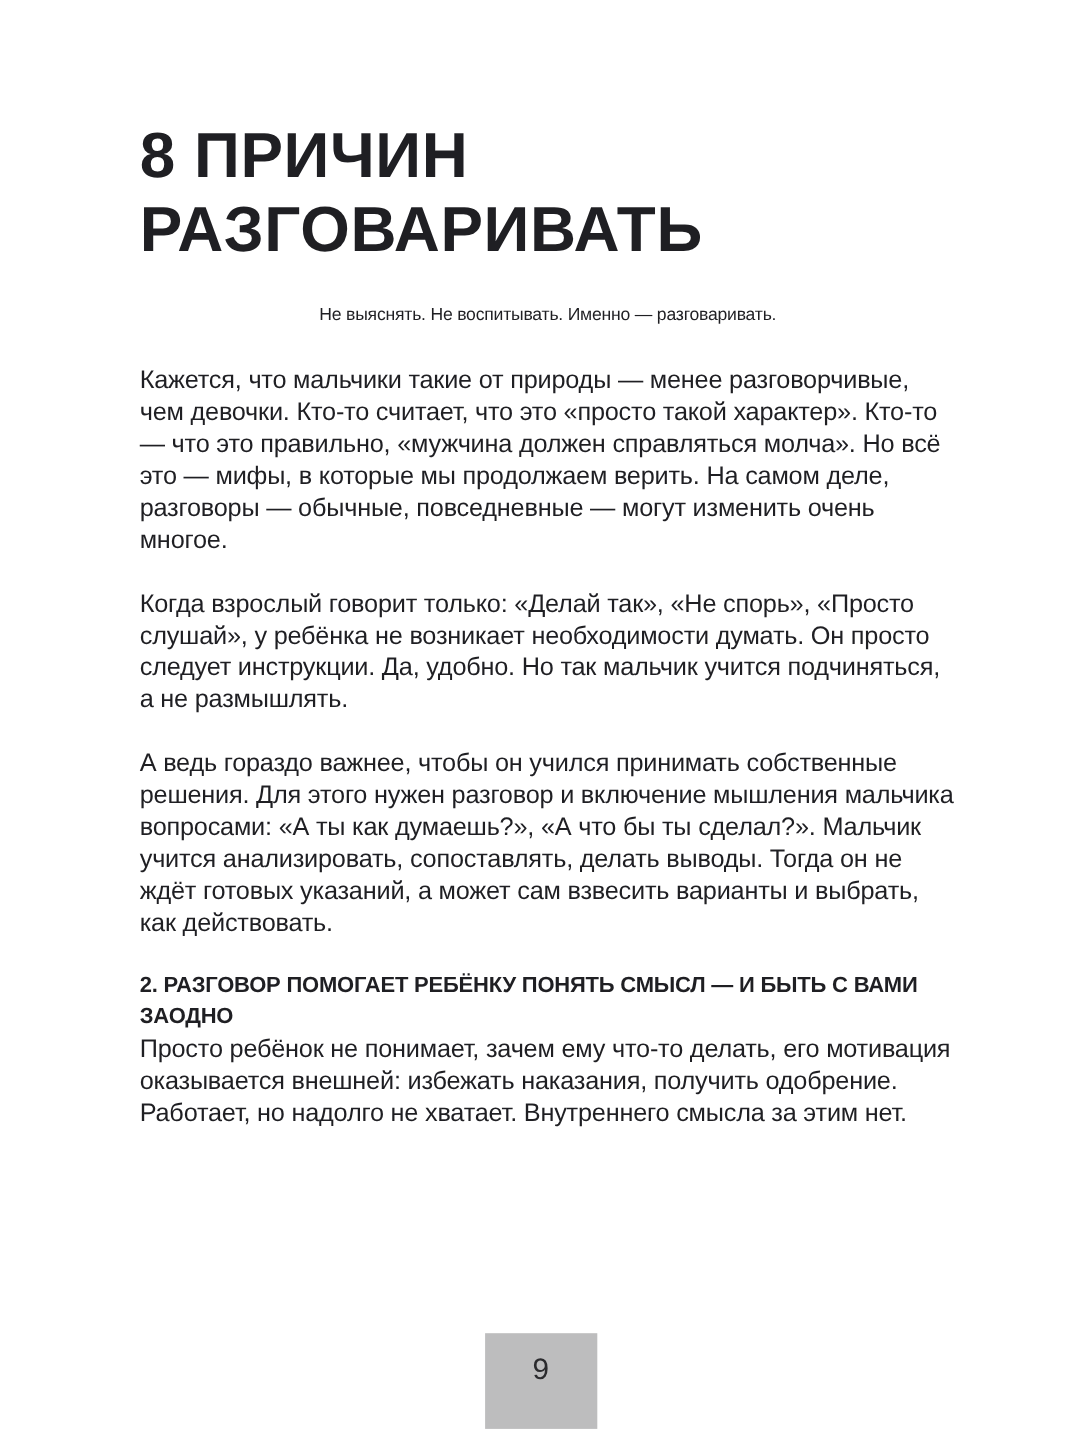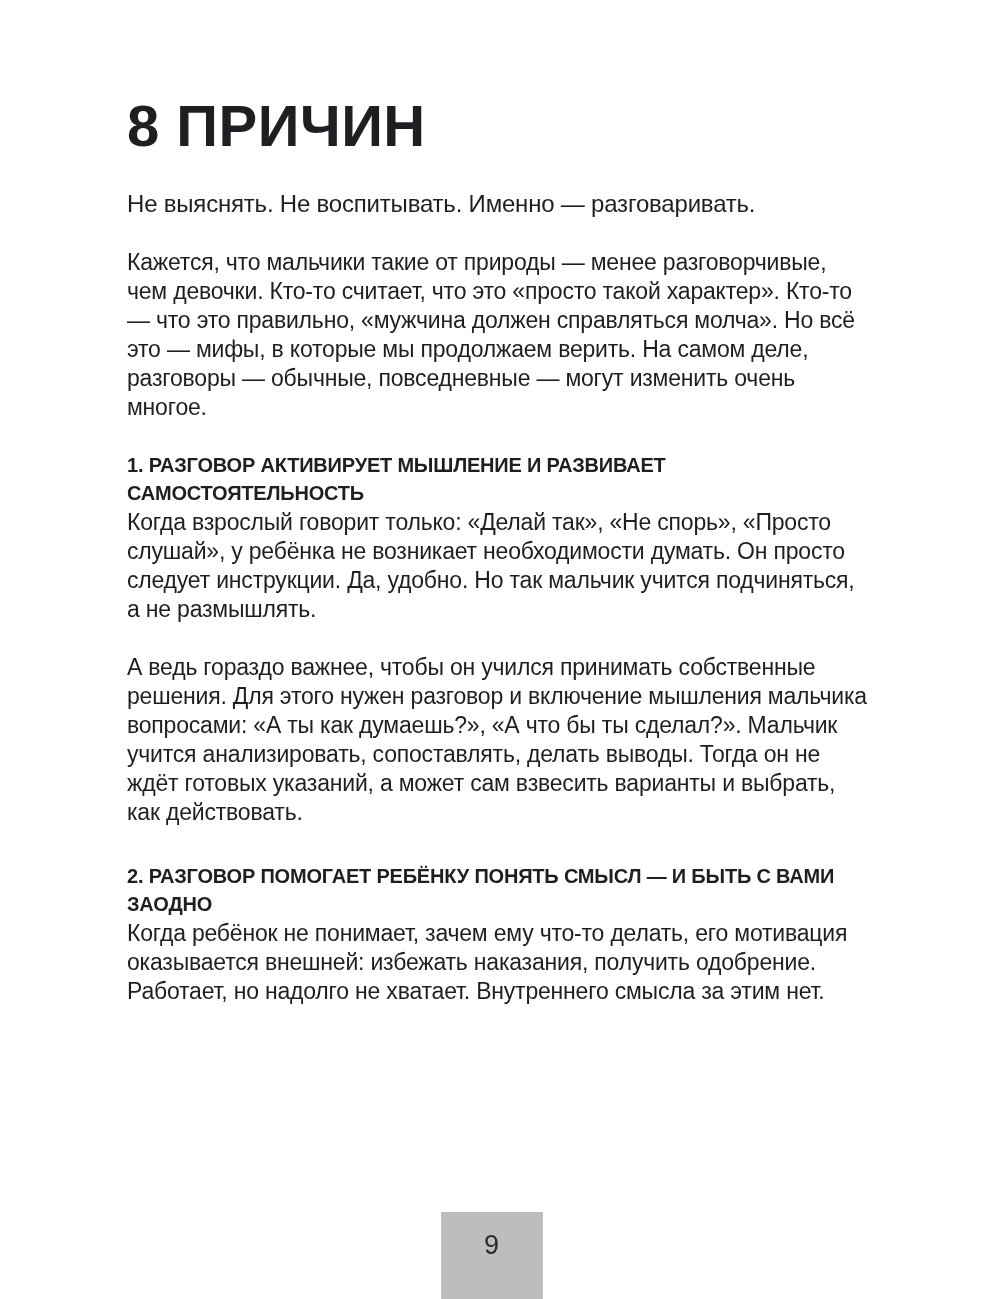--- a/index.html
+++ b/index.html
@@ -8,38 +8,39 @@
     height: 1299px;
     background: #ffffff;
     position: relative;
     font-family: "Liberation Sans", sans-serif;
     color: #1f1f23;
     overflow: hidden;
   }
   .page {
     position: absolute;
     left: 127px;
-    top: 92px;
+    top: 108px;
     width: 742px;
   }
   .page-title {
     font-size: 58px;
     line-height: 67px;
     font-weight: 700;
     letter-spacing: 0.5px;
     text-transform: uppercase;
     margin: 0 0 30px 0;
     color: #1f1f23;
   }
   .page-title .title-line { display: block; }
   .lead {
-    font-size: 24px;
+    font-size: 16px;
     line-height: 29px;
     margin: 0 0 30px 0;
     letter-spacing: -0.2px;
+    text-align: center;
   }
   .body-par {
     font-size: 23px;
     line-height: 29px;
     margin: 0 0 29px 0;
     letter-spacing: -0.2px;
   }
   .section-heading {
     font-size: 20px;
     line-height: 28px;
@@ -69,34 +70,34 @@
     letter-spacing: 1px;
   }
 </style>
 </head>
 <body>
 
 <main class="page">
 
   <h1 class="page-title">
     <span class="title-line">8 ПРИЧИН</span>
+    <span class="title-line">РАЗГОВАРИВАТЬ</span>
   </h1>
 
   <p class="lead">Не выяснять. Не воспитывать. Именно — разговаривать.</p>
 
   <p class="body-par">Кажется, что мальчики такие от природы — менее разговорчивые, чем девочки. Кто-то считает, что это «просто такой характер». Кто-то — что это правильно, «мужчина должен справляться молча». Но всё это — мифы, в которые мы продолжаем верить. На самом деле, разговоры — обычные, повседневные — могут изменить очень многое.</p>
 
 
-  <h2 class="section-heading">1. РАЗГОВОР АКТИВИРУЕТ МЫШЛЕНИЕ И РАЗВИВАЕТ САМОСТОЯТЕЛЬНОСТЬ</h2>
 
   <p class="body-par">Когда взрослый говорит только: «Делай так», «Не спорь», «Просто слушай», у ребёнка не возникает необходимости думать. Он просто следует инструкции. Да, удобно. Но так мальчик учится подчиняться, а не размышлять.</p>
 
   <p class="body-par">А ведь гораздо важнее, чтобы он учился принимать собственные решения. Для этого нужен разговор и включение мышления мальчика вопросами: «А ты как думаешь?», «А что бы ты сделал?». Мальчик учится анализировать, сопоставлять, делать выводы. Тогда он не ждёт готовых указаний, а может сам взвесить варианты и выбрать, как действовать.</p>
 
   <h2 class="section-heading">2. РАЗГОВОР ПОМОГАЕТ РЕБЁНКУ ПОНЯТЬ СМЫСЛ — И БЫТЬ С ВАМИ ЗАОДНО</h2>
 
-  <p class="body-par"><span>Когда ребёнок не понимает, </span><span class="italic">зачем</span><span> ему что-то делать, его мотивация оказывается внешней: избежать наказания, получить одобрение. Работает, но надолго не хватает. Внутреннего смысла за этим нет.</span></p>
+  <p class="body-par"><span>Просто ребёнок не понимает, </span><span class="italic">зачем</span><span> ему что-то делать, его мотивация оказывается внешней: избежать наказания, получить одобрение. Работает, но надолго не хватает. Внутреннего смысла за этим нет.</span></p>
 
 </main>
 
 <div class="footer-box">
   <span class="page-num">9</span>
 </div>
 
 </body></html>

